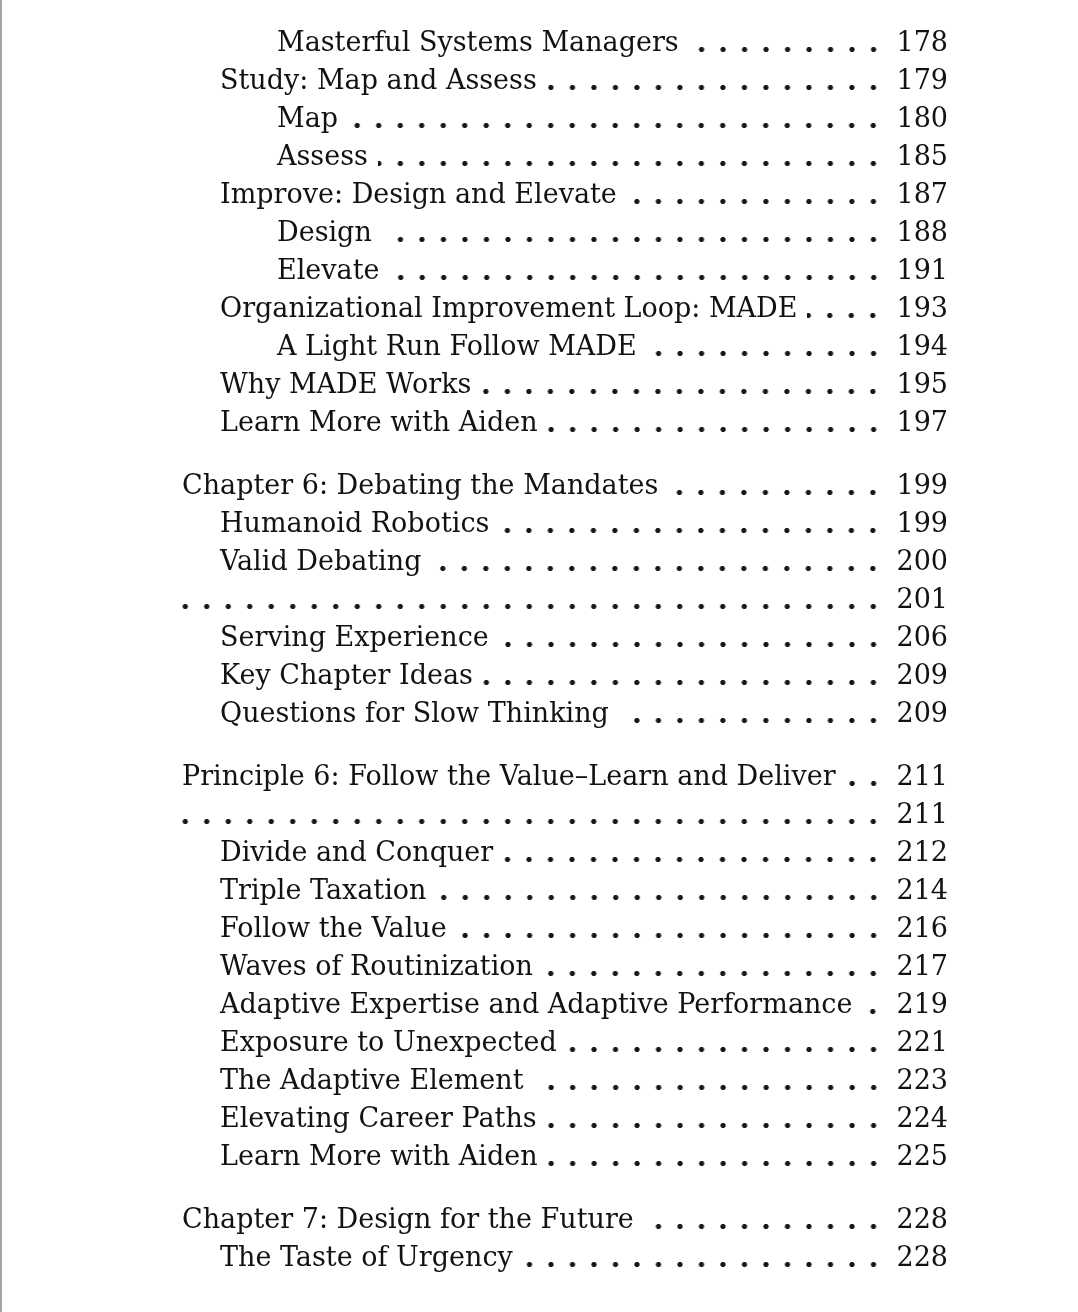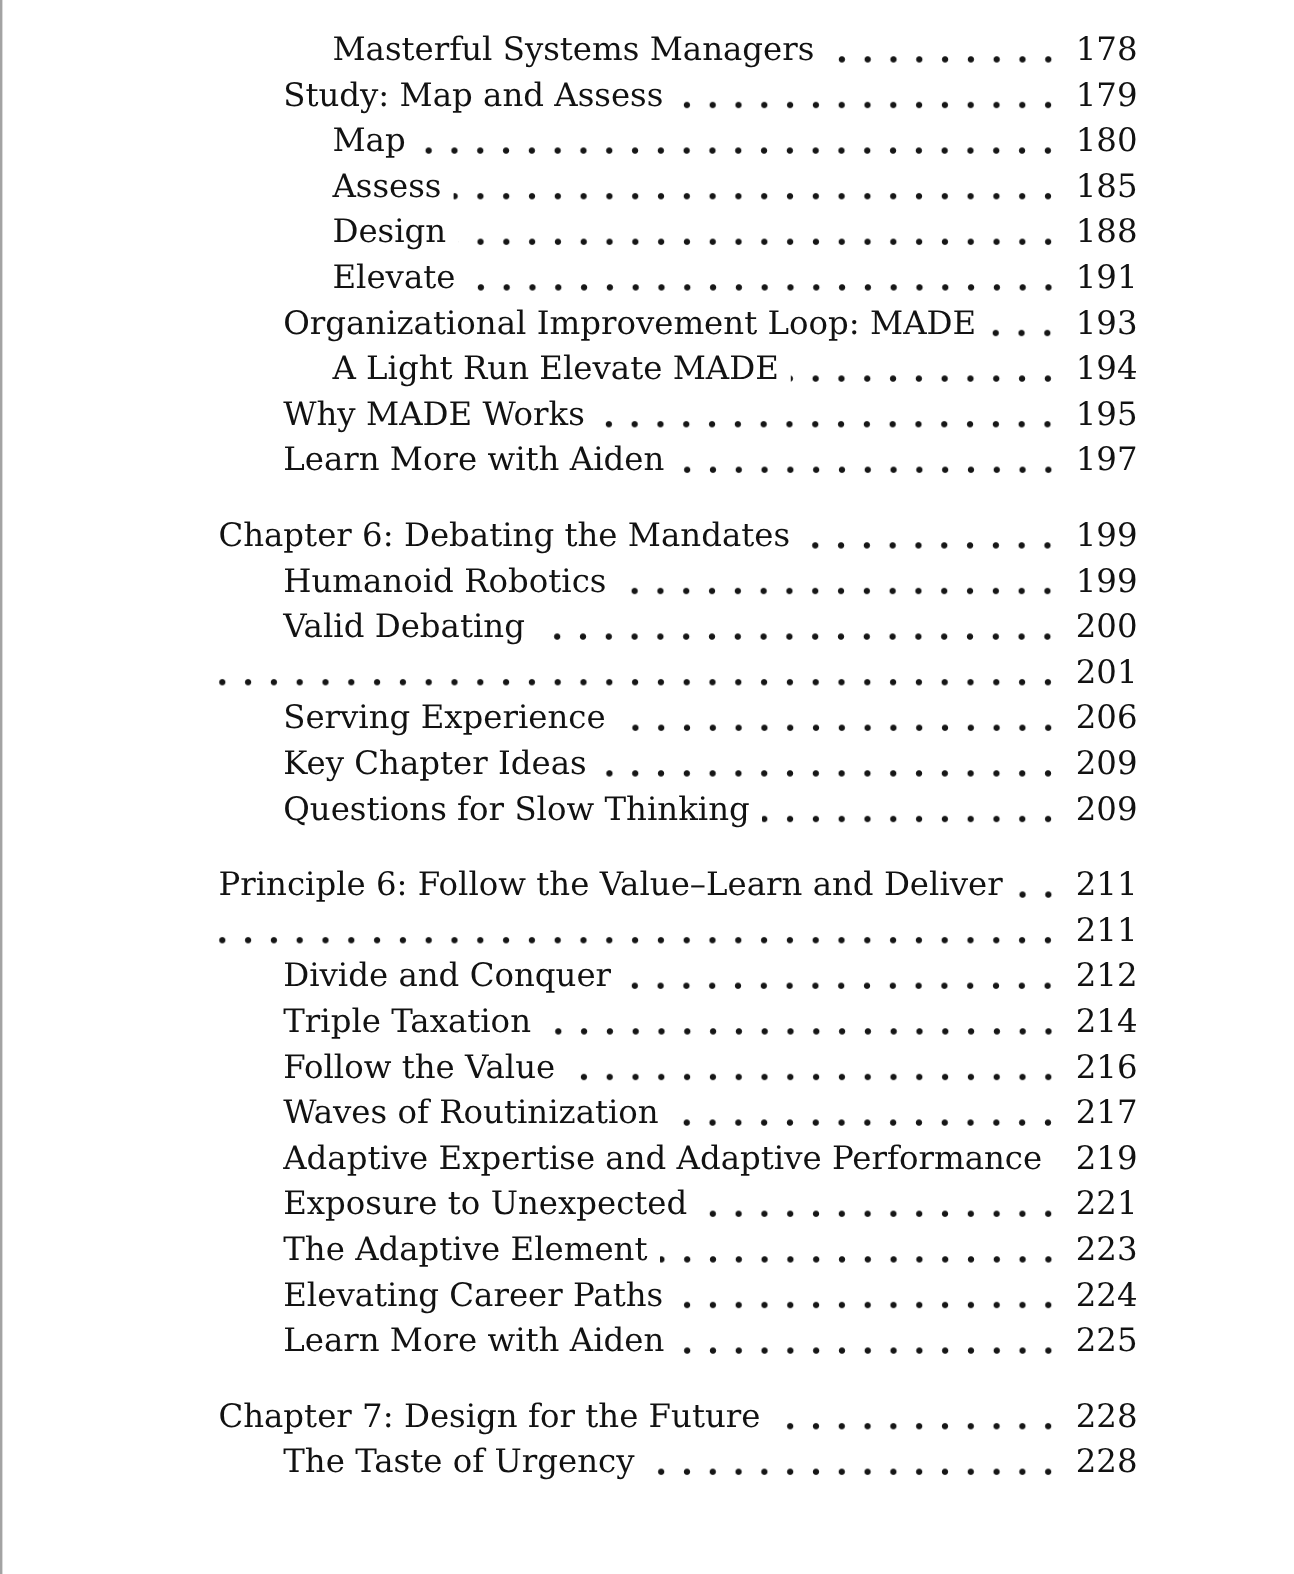--- a/index.html
+++ b/index.html
@@ -40,21 +40,21 @@
     white-space: nowrap;
     justify-content: space-between;
   }
   .toc-row.bold {
     font-weight: 400;
   }
   .toc-label {
     flex: none;
     padding-right: 10px;
   }
-  .toc-row.lvl-1 .toc-label { margin-left: 54px; }
+  .toc-row.lvl-1 .toc-label { margin-left: 38px; }
   .toc-row.lvl-2 .toc-label { margin-left: 95px; }
   .dot-leader {
     flex: 1 1 auto;
     min-width: 0;
     align-self: stretch;
     background-image: radial-gradient(circle, var(--dot-color, #161616) 2.2px, rgba(0,0,0,0) 3px);
     background-size: 21.5px 7px;
     background-repeat: repeat-x;
     background-position: right 6px bottom 8.5px;
   }
@@ -84,37 +84,42 @@
       <div class="toc-row lvl-2">
     <span class="toc-label">Map</span>
     <span class="dot-leader"></span>
     <span class="toc-page-num">180</span>
   </div>
       <div class="toc-row lvl-2">
     <span class="toc-label">Assess</span>
     <span class="dot-leader"></span>
     <span class="toc-page-num">185</span>
   </div>
+      <div class="toc-row lvl-1">
+    <span class="toc-label">Improve: Design and Elevate</span>
+    <span class="dot-leader"></span>
+    <span class="toc-page-num">187</span>
+  </div>
       <div class="toc-row lvl-2">
     <span class="toc-label">Design</span>
     <span class="dot-leader"></span>
     <span class="toc-page-num">188</span>
   </div>
       <div class="toc-row lvl-2">
     <span class="toc-label">Elevate</span>
     <span class="dot-leader"></span>
     <span class="toc-page-num">191</span>
   </div>
       <div class="toc-row lvl-1">
     <span class="toc-label">Organizational Improvement Loop: MADE</span>
     <span class="dot-leader"></span>
     <span class="toc-page-num">193</span>
   </div>
       <div class="toc-row lvl-2">
-    <span class="toc-label">A Light Run Elevate MADE</span>
+    <span class="toc-label">A Light Run Follow MADE</span>
     <span class="dot-leader"></span>
     <span class="toc-page-num">194</span>
   </div>
       <div class="toc-row lvl-1">
     <span class="toc-label">Why MADE Works</span>
     <span class="dot-leader"></span>
     <span class="toc-page-num">195</span>
   </div>
       <div class="toc-row lvl-1">
     <span class="toc-label">Learn More with Aiden</span>

